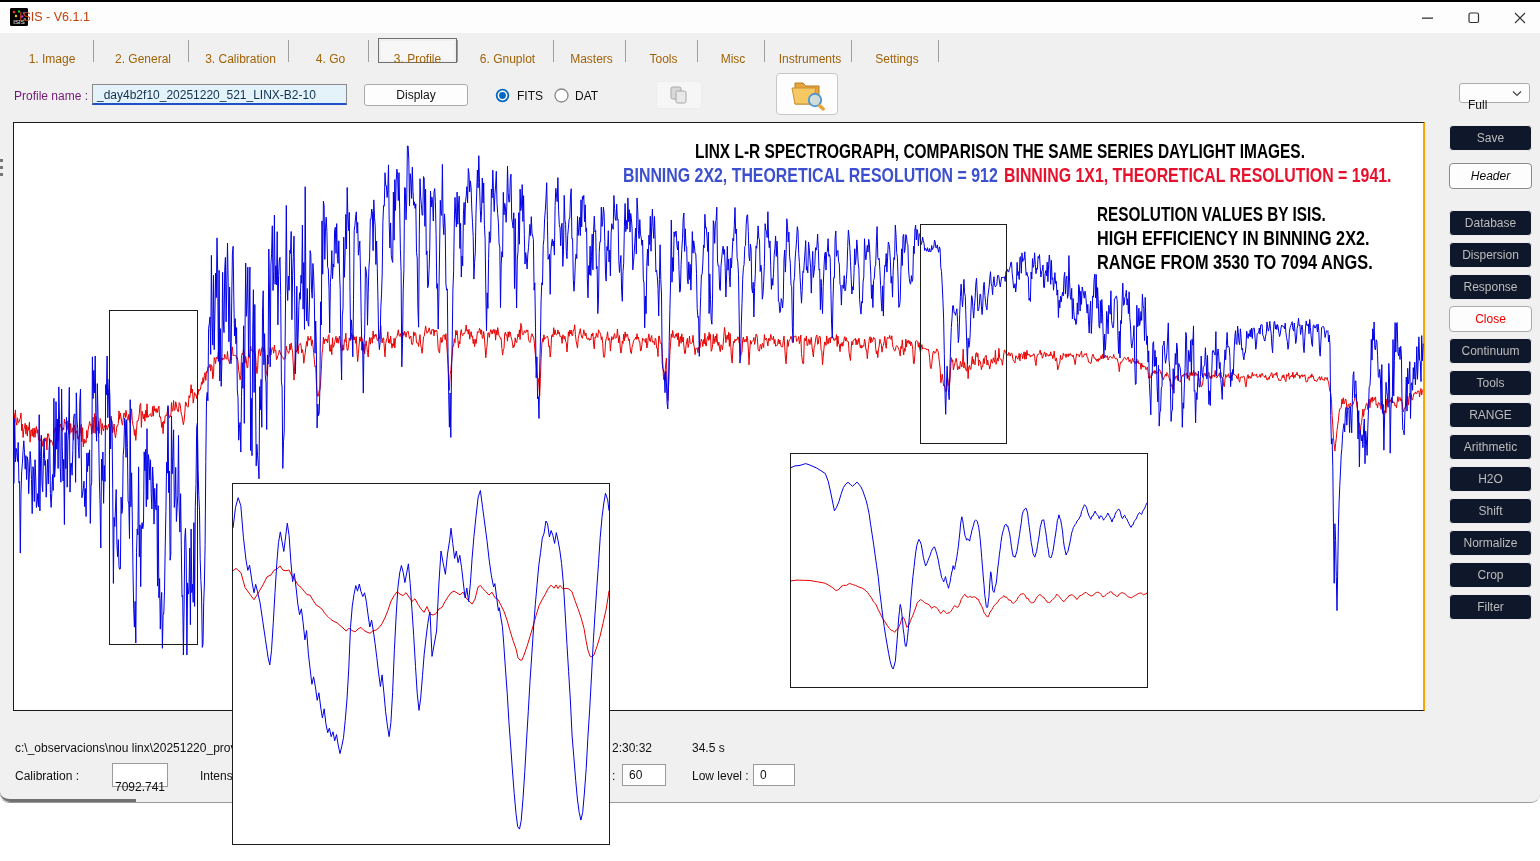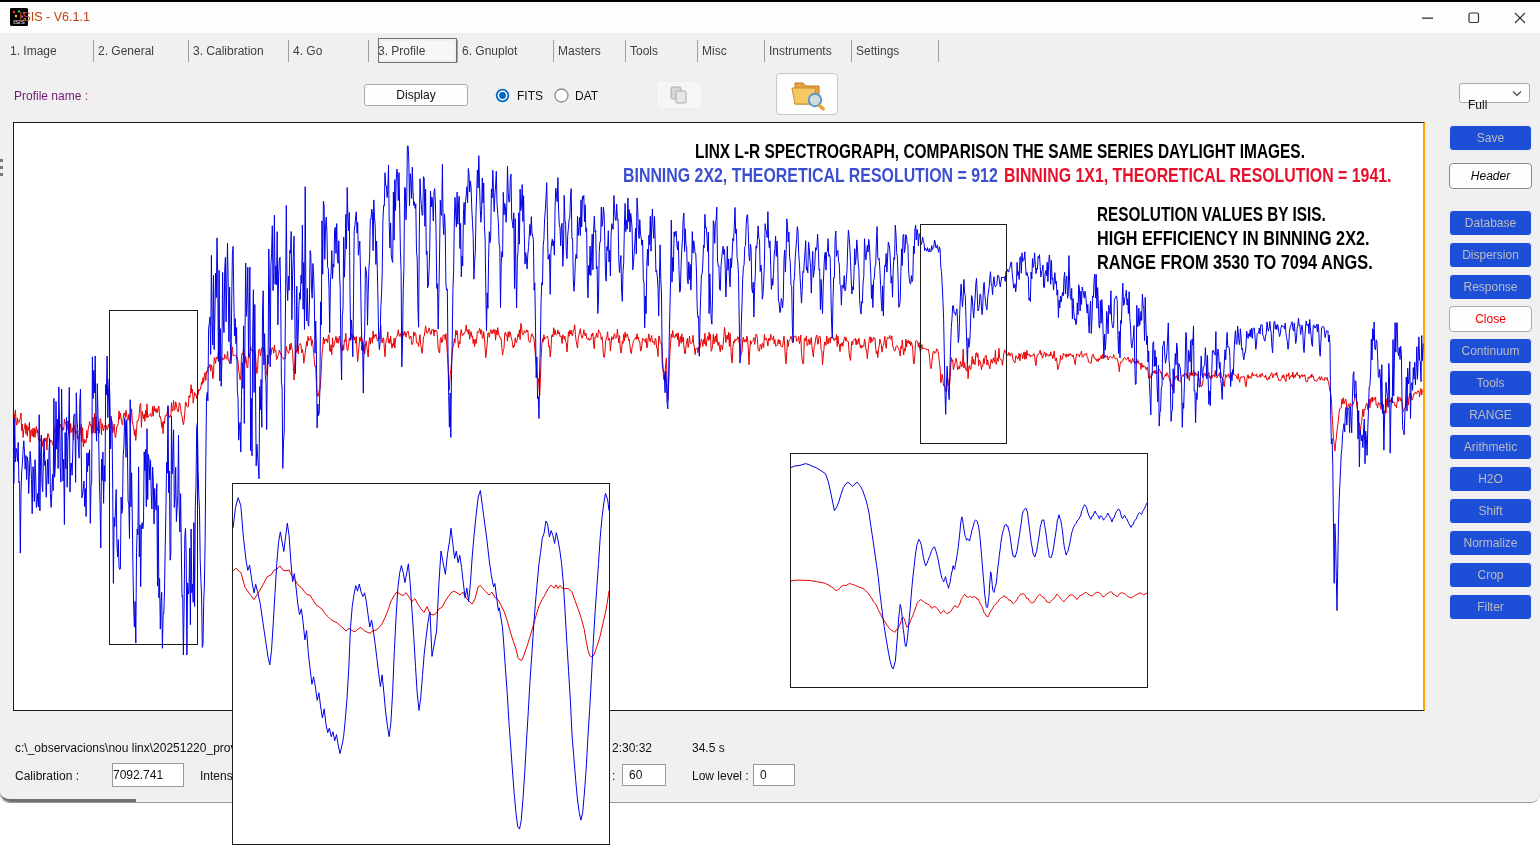--- a/index.html
+++ b/index.html
@@ -6,39 +6,39 @@
 html,body { width:1540px; height:861px; background:#ffffff; font-family:"Liberation Sans", sans-serif; overflow:hidden; }
 #win { position:absolute; left:0; top:0; width:1540px; height:803px; background:#f0f0f0;
   border-bottom:1px solid #9a9a9a; border-radius:0 0 9px 9px; }
 #topstrip { position:absolute; left:0; top:0; width:1540px; height:2px; background:#000; }
 #titlebar { position:absolute; left:0; top:2px; width:1540px; height:31px; background:#fdfdfd; }
 #appicon { position:absolute; left:10px; top:6px; width:18px; height:18px; background:#000; border-radius:2px; }
 #apptitle { position:absolute; left:19px; top:8px; font-size:12.5px; color:#c2410c; }
 .winbtn { position:absolute; top:0; width:46px; height:32px; }
 
 #tabs { position:absolute; left:0; top:33px; width:1540px; height:32px; }
-.tab { position:absolute; top:7px; height:22px; font-size:12px; color:#404040; line-height:22px; }
+.tab { position:absolute; top:15px; height:22px; font-size:12px; color:#a16207; text-align:center; line-height:22px; }
 .tabsep { position:absolute; top:7px; width:1px; height:22px; background:#9f9f9f; }
 #tabsel { position:absolute; left:378px; top:5px; width:79px; height:25px; border:1px solid #707070; background:#f7f7f7; box-shadow:inset 0 0 0 2px #f0f0f0; }
 
 #profname { position:absolute; left:14px; top:89px; font-size:12px; color:#701a75; }
 #proffield { position:absolute; left:92px; top:84px; width:255px; height:21px; background:#e4f3fa; border:1px solid #8a8a8a; border-bottom:2px solid #2050c8; font-size:12px; color:#103050; padding:3px 0 0 4px; }
 #btnDisplay { position:absolute; left:364px; top:84px; width:104px; height:22px; background:#fdfdfd; border:1px solid #ababab; border-radius:3px; font-size:12px; color:#111; text-align:center; line-height:20px; }
 .radlbl { position:absolute; top:89px; font-size:12px; color:#111; }
 #btnCopy { position:absolute; left:656px; top:81px; width:46px; height:28px; background:#f6f6f6; border:1px solid #ededed; border-radius:3px; }
 #btnFolder { position:absolute; left:776px; top:73px; width:62px; height:42px; background:#fdfdfd; border:1px solid #c8c8c8; border-radius:4px; }
 #ddFull { position:absolute; left:1459px; top:83px; width:71px; height:20px; background:#fdfdfd; border:1px solid #ababab; border-radius:3px; font-size:12px; color:#111; padding:14px 0 0 8px; }
 
 #plot { position:absolute; left:13px; top:122px; width:1412px; height:589px; background:#fff; border:1px solid #1a1a1a; border-right:2px solid #ffa500; }
 #plot svg { position:absolute; left:-1px; top:-1px; }
 .rect { position:absolute; border:1px solid #1c1c1c; }
 .ann { position:absolute; font-weight:bold; font-size:20px; white-space:nowrap; transform-origin:0 0; }
 
 .sbtn { position:absolute; left:1449px; width:83px; height:26px; border-radius:4px; font-size:12px; text-align:center; line-height:24px; }
-.sb-dis  { background:#1d4ed8; border:1px solid #ededed; color:#bcbcbc; }
+.sb-dis  { background:#0f172a; border:1px solid #ededed; color:#bcbcbc; }
 .sb-en   { background:#fdfdfd; border:1px solid #8a8a8a; color:#0a0a0a;font-style:italic; }
 .sb-close{ background:#fdfdfd; border:1px solid #ababab; color:#f00000; }
 
 .stxt { position:absolute; font-size:12px; color:#111; }
 .sfield { position:absolute; background:#fff; border:1px solid #9a9a9a; font-size:12px; color:#111; }
 
 .inset { position:absolute; background:#fff; border:1px solid #1c1c1c; }
 polyline { fill:none; }
 </style>
 </head>
@@ -91,20 +91,21 @@
     <div class="tabsep" style="left:368px"></div>
     <div class="tabsep" style="left:457px"></div>
     <div class="tabsep" style="left:553px"></div>
     <div class="tabsep" style="left:625px"></div>
     <div class="tabsep" style="left:697px"></div>
     <div class="tabsep" style="left:764px"></div>
     <div class="tabsep" style="left:851px"></div>
     <div class="tabsep" style="left:938px"></div>
   </div>
   <div id="profname">Profile name :</div>
+  <div id="proffield">_day4b2f10_20251220_521_LINX-B2-10</div>
   <div id="btnDisplay">Display</div>
   <svg style="position:absolute;left:495px;top:87.5px" width="15" height="15">
       <circle cx="7.5" cy="7.5" r="6.7" fill="#0067c0"></circle>
       <circle cx="7.5" cy="7.5" r="4.9" fill="#fff"></circle>
       <circle cx="7.5" cy="7.5" r="3.4" fill="#0067c0"></circle>
     </svg>
   <div class="radlbl" style="left:517px">FITS</div>
   <svg style="position:absolute;left:554px;top:87.5px" width="15" height="15">
       <circle cx="7.5" cy="7.5" r="6.5" fill="#fff" stroke="#8a8a8a" stroke-width="1.3"></circle>
     </svg>
@@ -155,21 +156,21 @@
   <div class="sbtn sb-dis" style="top:466px">H2O</div>
   <div class="sbtn sb-dis" style="top:498px">Shift</div>
   <div class="sbtn sb-dis" style="top:530px">Normalize</div>
   <div class="sbtn sb-dis" style="top:562px">Crop</div>
   <div class="sbtn sb-dis" style="top:594px">Filter</div>
 
   <div class="stxt" style="left:15px;top:741px">c:\_observacions\nou linx\20251220_proves\result</div>
   <div class="stxt" style="left:612px;top:741px">2:30:32</div>
   <div class="stxt" style="left:692px;top:741px">34.5 s</div>
   <div class="stxt" style="left:15px;top:769px">Calibration :</div>
-  <div class="sfield" style="left:112px;top:763px;width:72px;height:24px;text-align:left;padding-top:4px">7092.741</div>
+  <div class="sfield" style="left:112px;top:763px;width:56px;height:24px;text-align:center;padding-top:16px">7092.741</div>
   <div class="stxt" style="left:200px;top:769px">Intensity :</div>
   <div class="stxt" style="left:612px;top:769px">:</div>
   <div class="sfield" style="left:622px;top:764px;width:44px;height:22px;padding:3px 0 0 6px">60</div>
   <div class="stxt" style="left:692px;top:769px">Low level :</div>
   <div class="sfield" style="left:753px;top:764px;width:42px;height:22px;padding:3px 0 0 6px">0</div>
 <div style="position:absolute;left:0;top:790px;width:136px;height:12px;border-bottom:3px solid #707070;border-radius:0 0 0 10px"></div>
 </div>
 
 <div class="inset" style="left:232px;top:483px;width:378px;height:362px">
   <svg width="376" height="360" viewBox="233 484 376 360">

